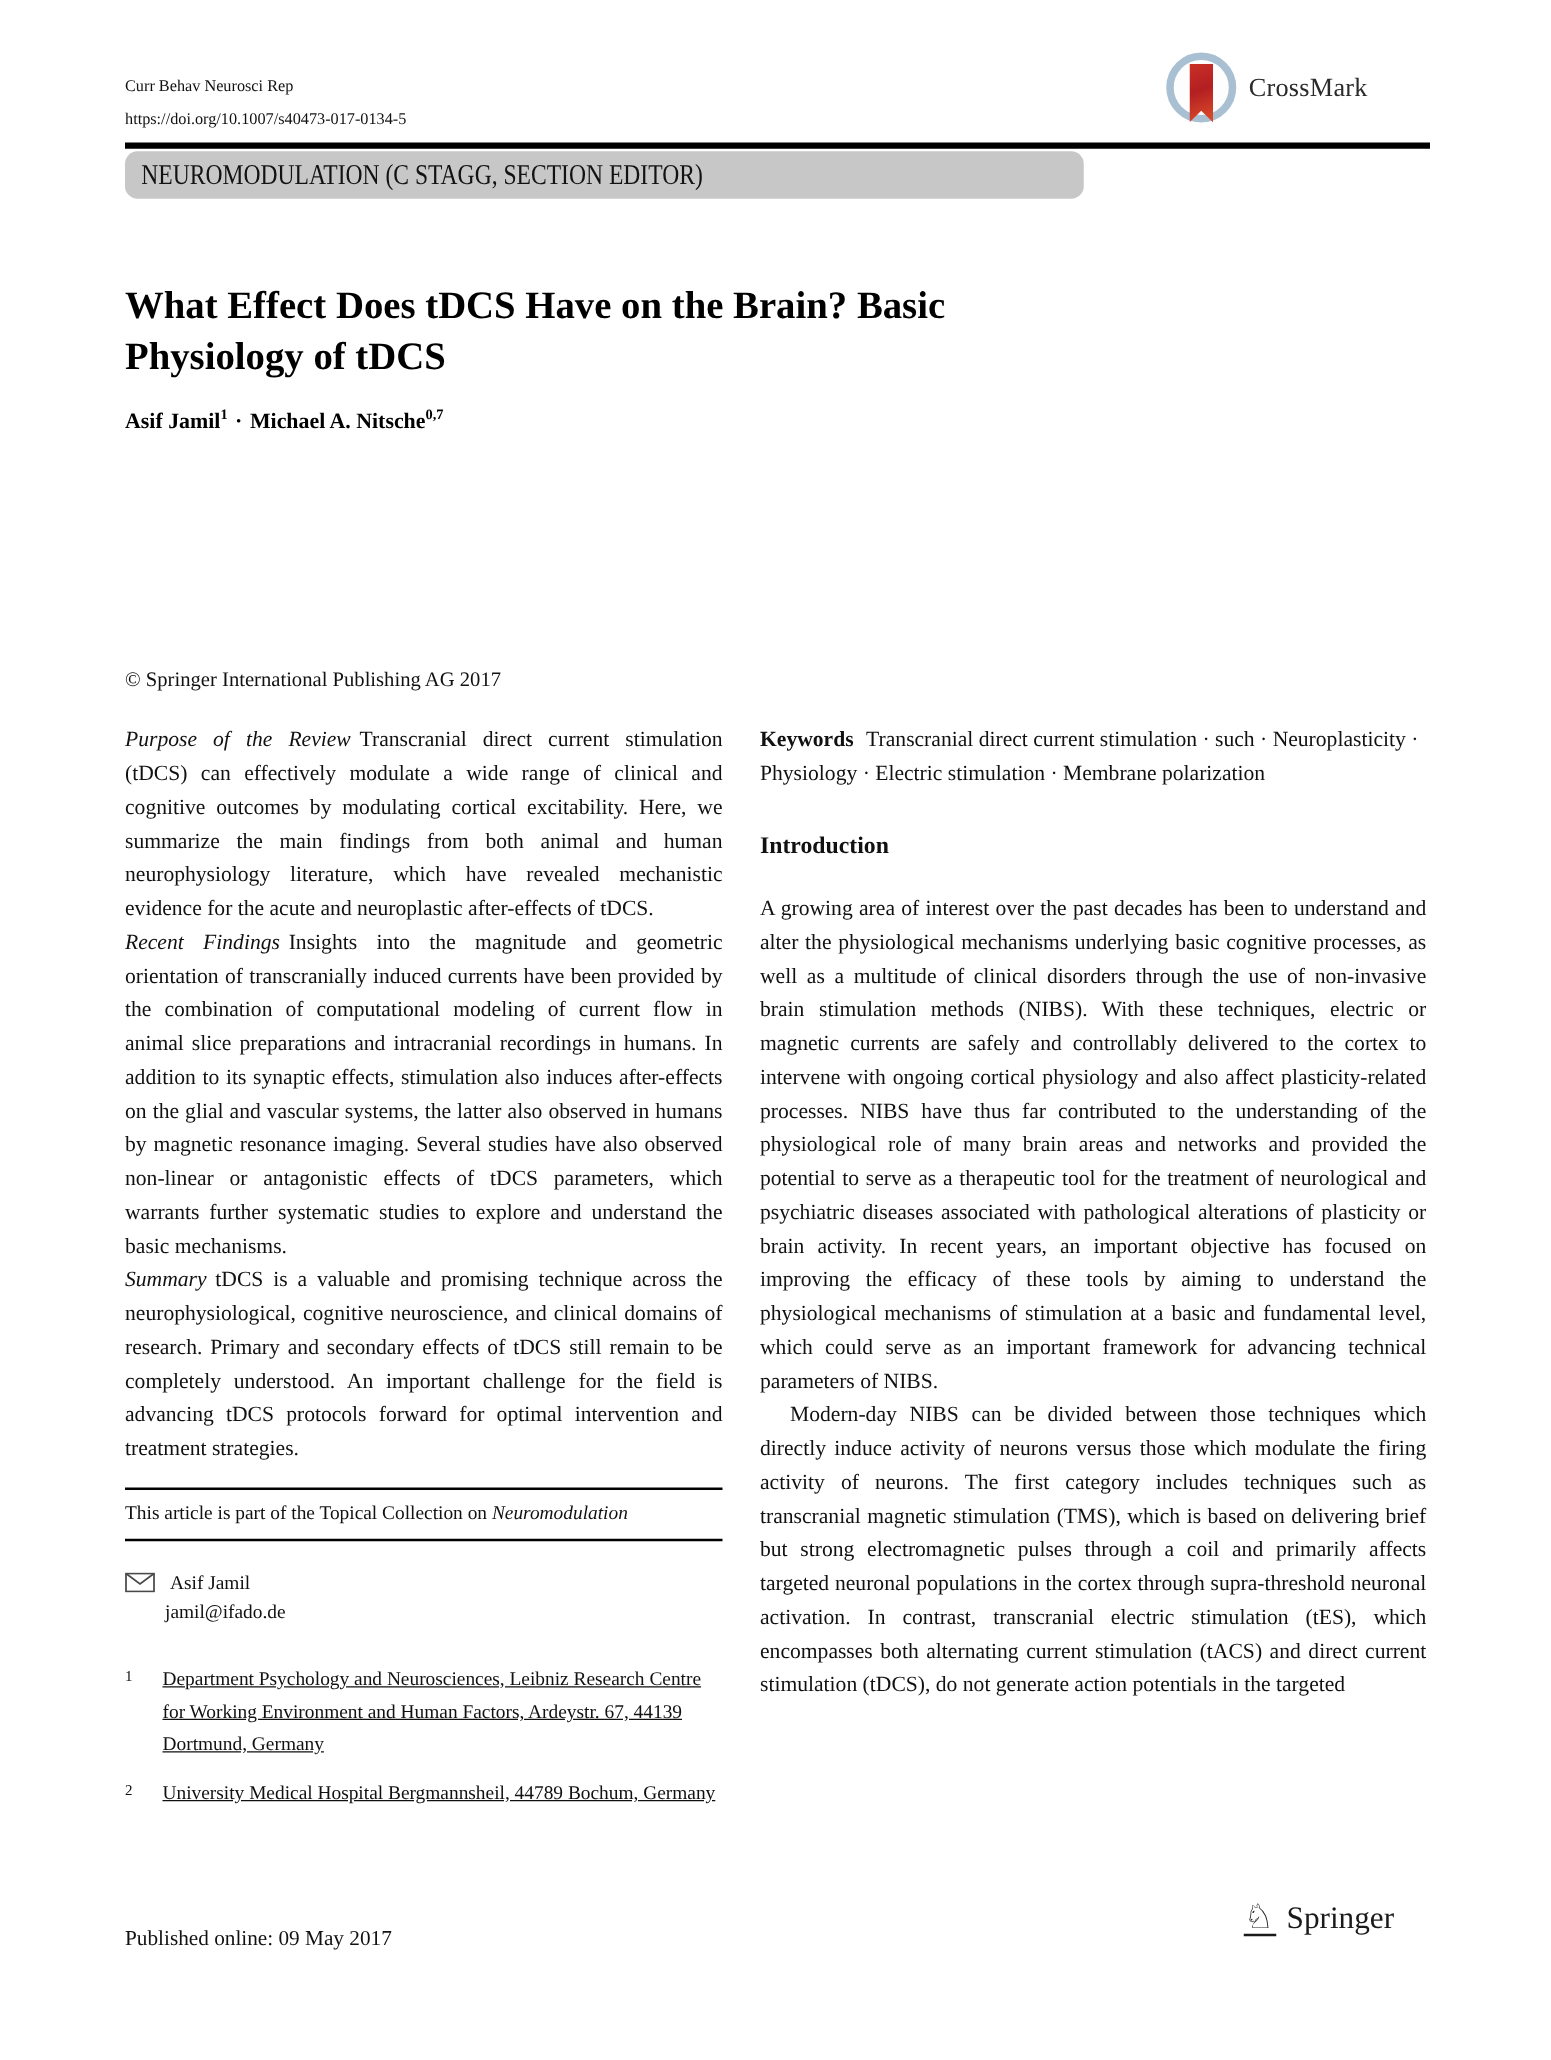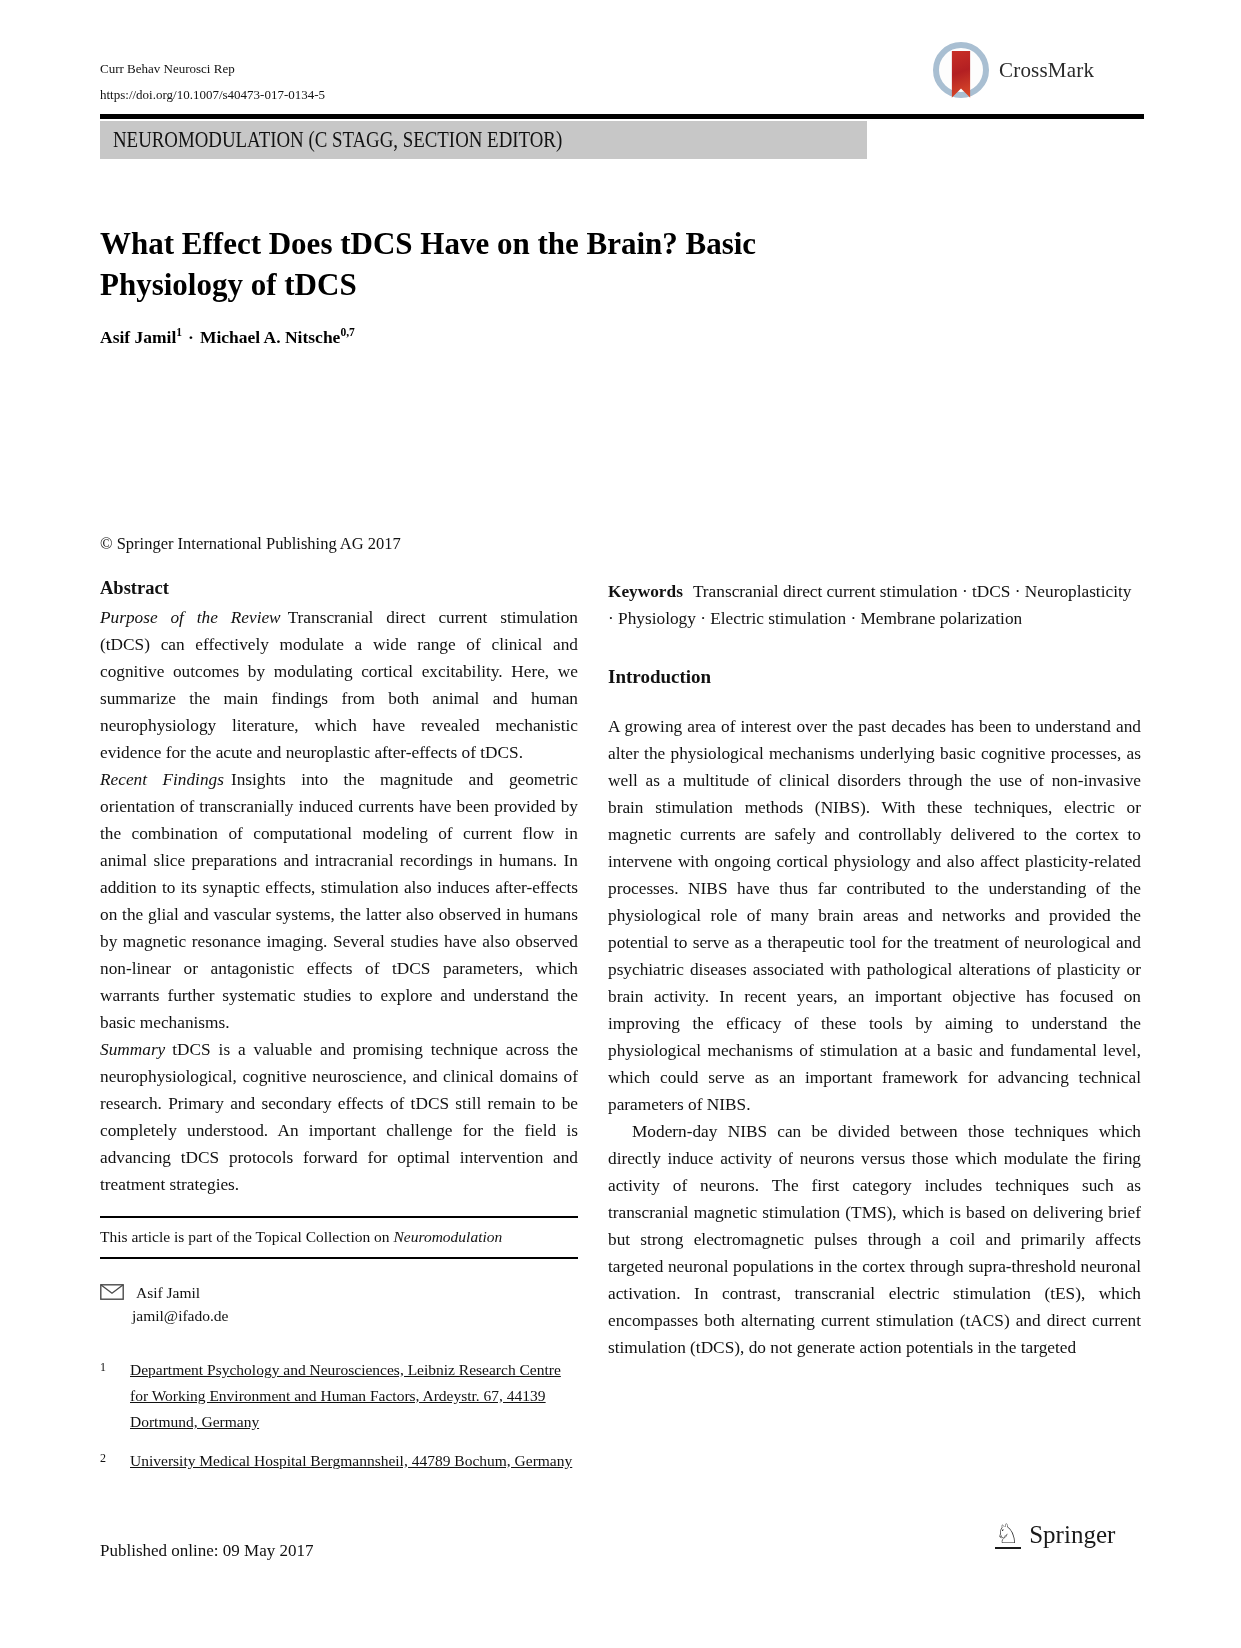--- a/index.html
+++ b/index.html
@@ -9,21 +9,21 @@
   }
   
   .journal-block { position:absolute; left:100px; top:56px; font-size:13px; line-height:26px; }
   .crossmark { position:absolute; left:933px; top:42px; display:flex; align-items:center; cursor:pointer;text-align:center; }
   .cm-circle { position:relative; width:56px; height:56px; border:6px solid #a9bfd2; border-radius:50%; box-sizing:border-box; background:#fdfdfd; overflow:visible; }
   .cm-ribbon { position:absolute; left:50%; top:3px; transform:translateX(-50%); width:19px; height:47px;
     background:linear-gradient(160deg,#c92f26 0%,#b31f22 45%,#de4f2a 100%);
     clip-path:polygon(0 0,100% 0,100% 100%,50% 80%,0 100%); }
   .cm-label { margin-left:10px; font-size:21px; color:#2a2a2a; letter-spacing:0.2px; }
   .rule-black { position:absolute; left:100px; top:114px; width:1044px; height:5px; background:#000; }
-  .banner { position:absolute; left:100px; top:121px; width:767px; height:38px; background:#c7c7c7; display:flex; align-items:center; }
+  .banner { position:absolute; left:100px; top:121px; width:767px; height:38px; background:#c7c7c7; display:flex; align-items:center;border-radius:10px; }
   .banner-text { display:inline-block; transform:scaleX(0.82); transform-origin:left center; margin-left:13px;
     font-size:23px; color:#121212; white-space:nowrap; }
   
   .title { position:absolute; left:100px; top:223px; width:960px; font-size:31px; font-weight:bold; line-height:41px; color:#000; }
   .authors { position:absolute; left:100px; top:326px; font-size:17.5px; font-weight:bold; color:#000; }
   .authors sup { font-size:11.5px; font-weight:bold; }
   .authors .sep { margin:0 6px; }
   .copyright { position:absolute; left:100px; top:534px; font-size:16.5px; }
   
   .col-left  { position:absolute; left:100px; top:578px; width:478px; }
@@ -82,21 +82,20 @@
     <div>Physiology of tDCS</div>
   </div>
 
   <div class="authors">
     <span>Asif Jamil</span><sup>1</sup><span class="sep">·</span><span>Michael A. Nitsche</span><sup>0,7</sup>
   </div>
 
   <div class="copyright">© Springer International Publishing AG 2017</div>
 
   <div class="col-left">
-    <h2 class="section-h">Abstract</h2>
 
     <p class="body-par"><span class="lead-label">Purpose of the Review</span><span>Transcranial direct current stimulation (tDCS) can effectively modulate a wide range of clinical and cognitive outcomes by modulating cortical excitability. Here, we summarize the main findings from both animal and human neurophysiology literature, which have revealed mechanistic evidence for the acute and neuroplastic after-effects of tDCS.</span></p>
 
     <p class="body-par"><span class="lead-label">Recent Findings</span><span>Insights into the magnitude and geometric orientation of transcranially induced currents have been provided by the combination of computational modeling of current flow in animal slice preparations and intracranial recordings in humans. In addition to its synaptic effects, stimulation also induces after-effects on the glial and vascular systems, the latter also observed in humans by magnetic resonance imaging. Several studies have also observed non-linear or antagonistic effects of tDCS parameters, which warrants further systematic studies to explore and understand the basic mechanisms.</span></p>
 
     <p class="body-par"><span class="lead-label">Summary</span><span>tDCS is a valuable and promising technique across the neurophysiological, cognitive neuroscience, and clinical domains of research. Primary and secondary effects of tDCS still remain to be completely understood. An important challenge for the field is advancing tDCS protocols forward for optimal intervention and treatment strategies.</span></p>
 
     <div class="topical-note">
       <span>This article is part of the Topical Collection on</span>
       <i>Neuromodulation</i>
@@ -119,21 +118,21 @@
         <span class="aff-text">Department Psychology and Neurosciences, Leibniz Research Centre for Working Environment and Human Factors, Ardeystr. 67, 44139 Dortmund, Germany</span>
       </div>
       <div class="affiliation">
         <span class="aff-sup">2</span>
         <span class="aff-text">University Medical Hospital Bergmannsheil, 44789 Bochum, Germany</span>
       </div>
     </div>
   </div>
 
   <div class="col-right">
-    <p class="keywords"><span class="kw-head">Keywords</span><span>Transcranial direct current stimulation · tDCS · Neuroplasticity · Physiology · Electric stimulation · Membrane polarization</span></p>
+    <p class="keywords"><span class="kw-head">Keywords</span><span>Transcranial direct current stimulation · such · Neuroplasticity · Physiology · Electric stimulation · Membrane polarization</span></p>
 
     <h2 class="intro-h">Introduction</h2>
 
     <p class="body-par">A growing area of interest over the past decades has been to understand and alter the physiological mechanisms underlying basic cognitive processes, as well as a multitude of clinical disorders through the use of non-invasive brain stimulation methods (NIBS). With these techniques, electric or magnetic currents are safely and controllably delivered to the cortex to intervene with ongoing cortical physiology and also affect plasticity-related processes. NIBS have thus far contributed to the understanding of the physiological role of many brain areas and networks and provided the potential to serve as a therapeutic tool for the treatment of neurological and psychiatric diseases associated with pathological alterations of plasticity or brain activity. In recent years, an important objective has focused on improving the efficacy of these tools by aiming to understand the physiological mechanisms of stimulation at a basic and fundamental level, which could serve as an important framework for advancing technical parameters of NIBS.</p>
     <p class="body-par intro-par2">Modern-day NIBS can be divided between those techniques which directly induce activity of neurons versus those which modulate the firing activity of neurons. The first category includes techniques such as transcranial magnetic stimulation (TMS), which is based on delivering brief but strong electromagnetic pulses through a coil and primarily affects targeted neuronal populations in the cortex through supra-threshold neuronal activation. In contrast, transcranial electric stimulation (tES), which encompasses both alternating current stimulation (tACS) and direct current stimulation (tDCS), do not generate action potentials in the targeted</p>
   </div>
 
   <div class="published">Published online: 09 May 2017</div>
 
   <div class="springer">

